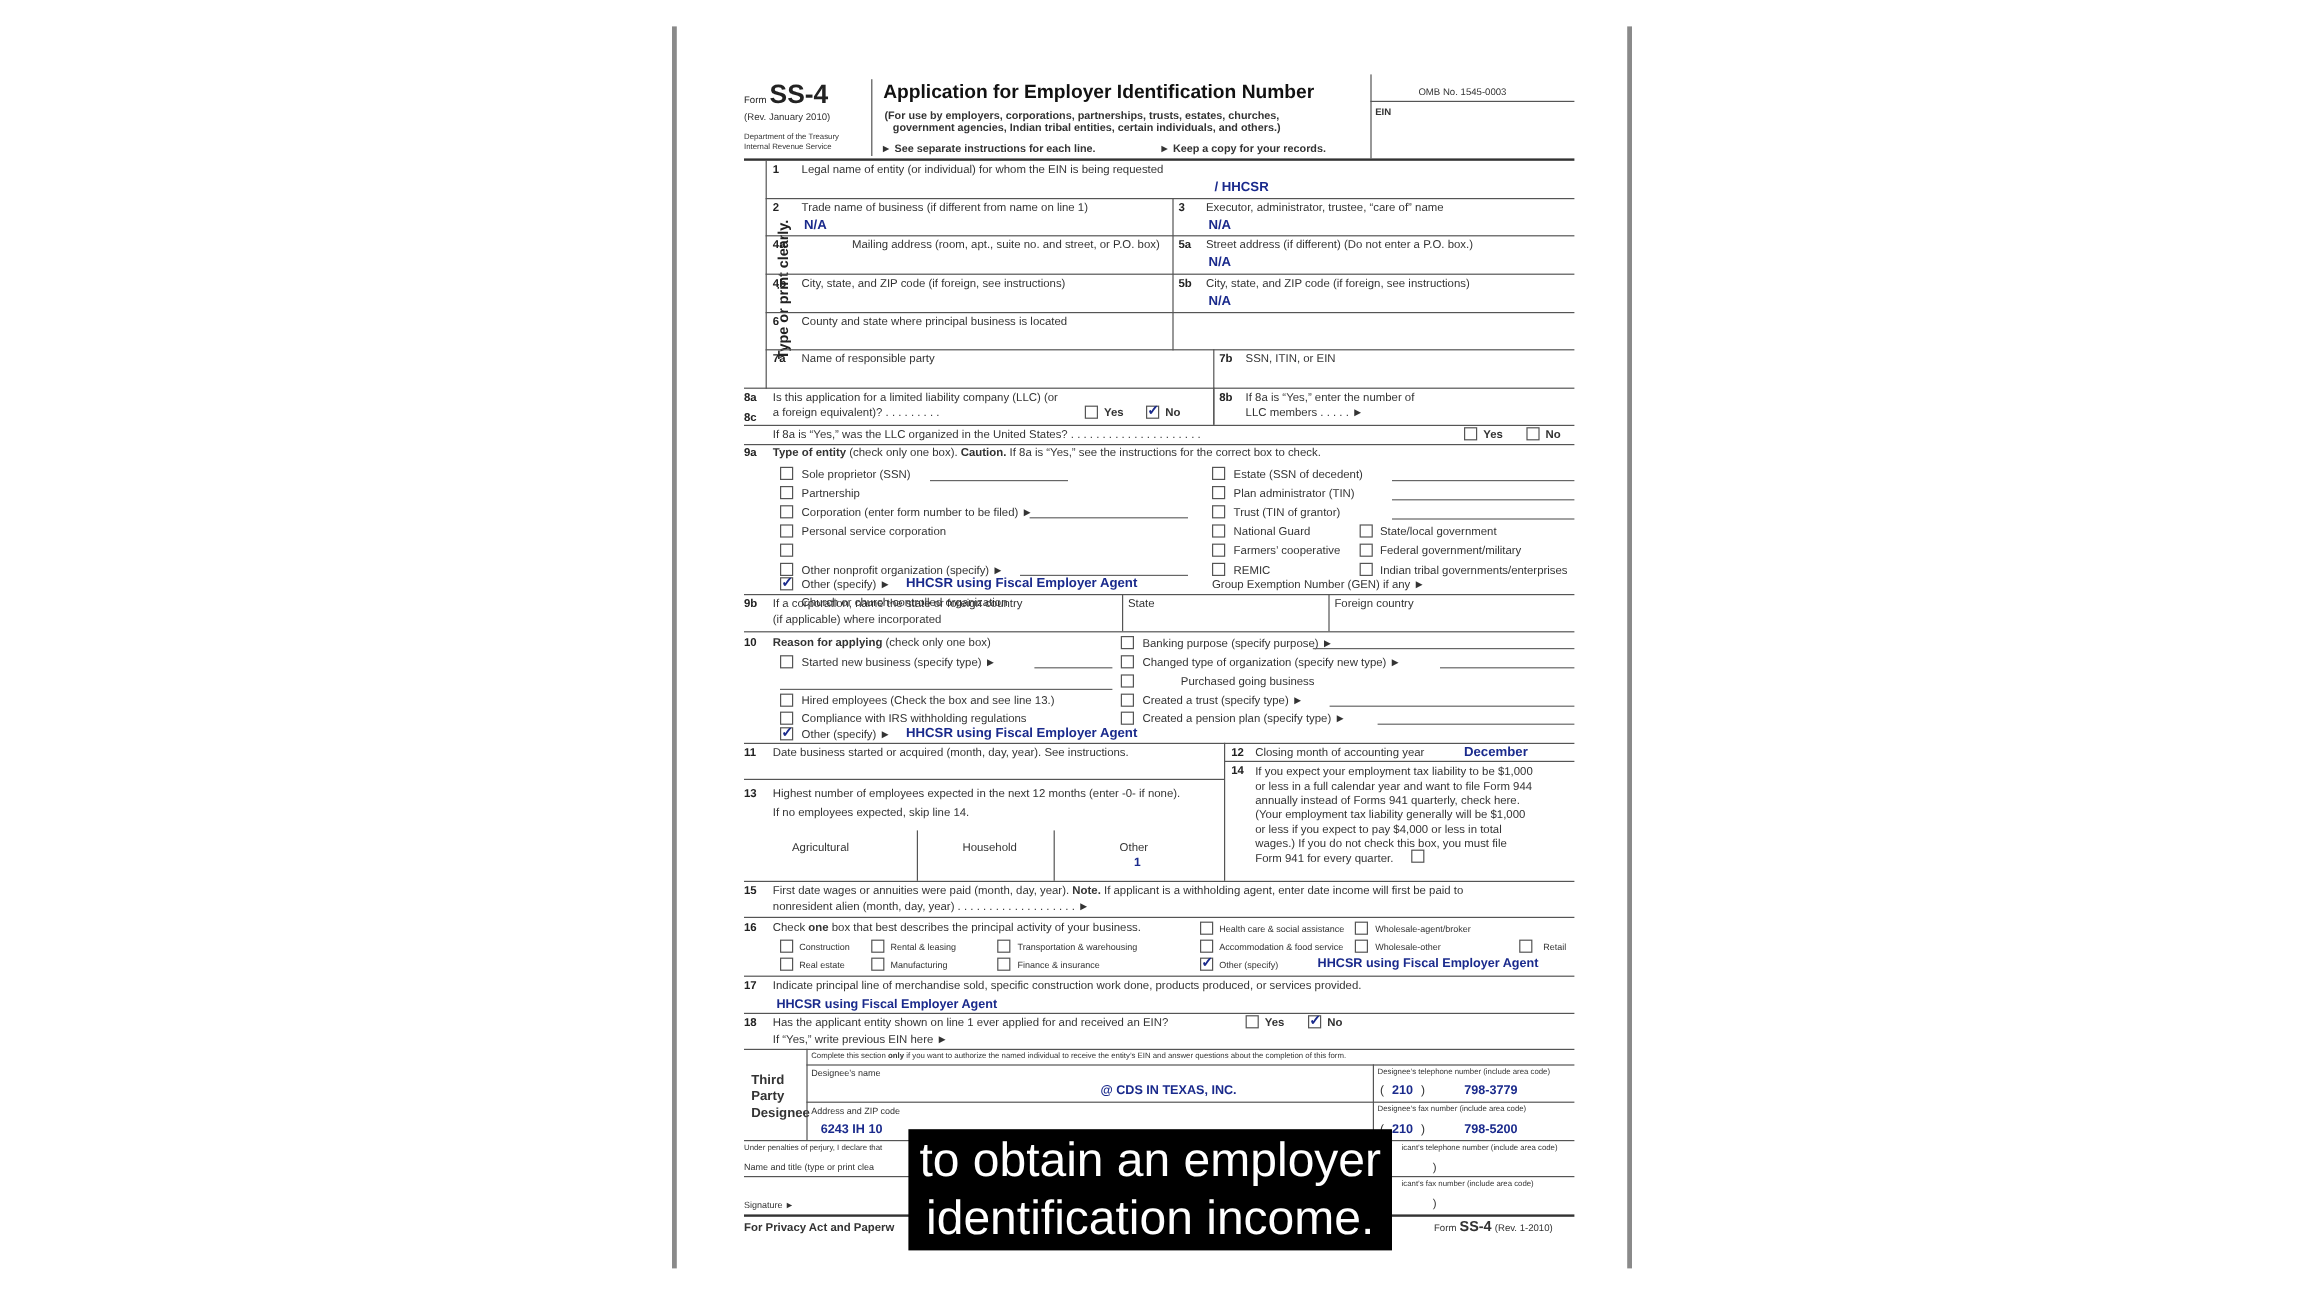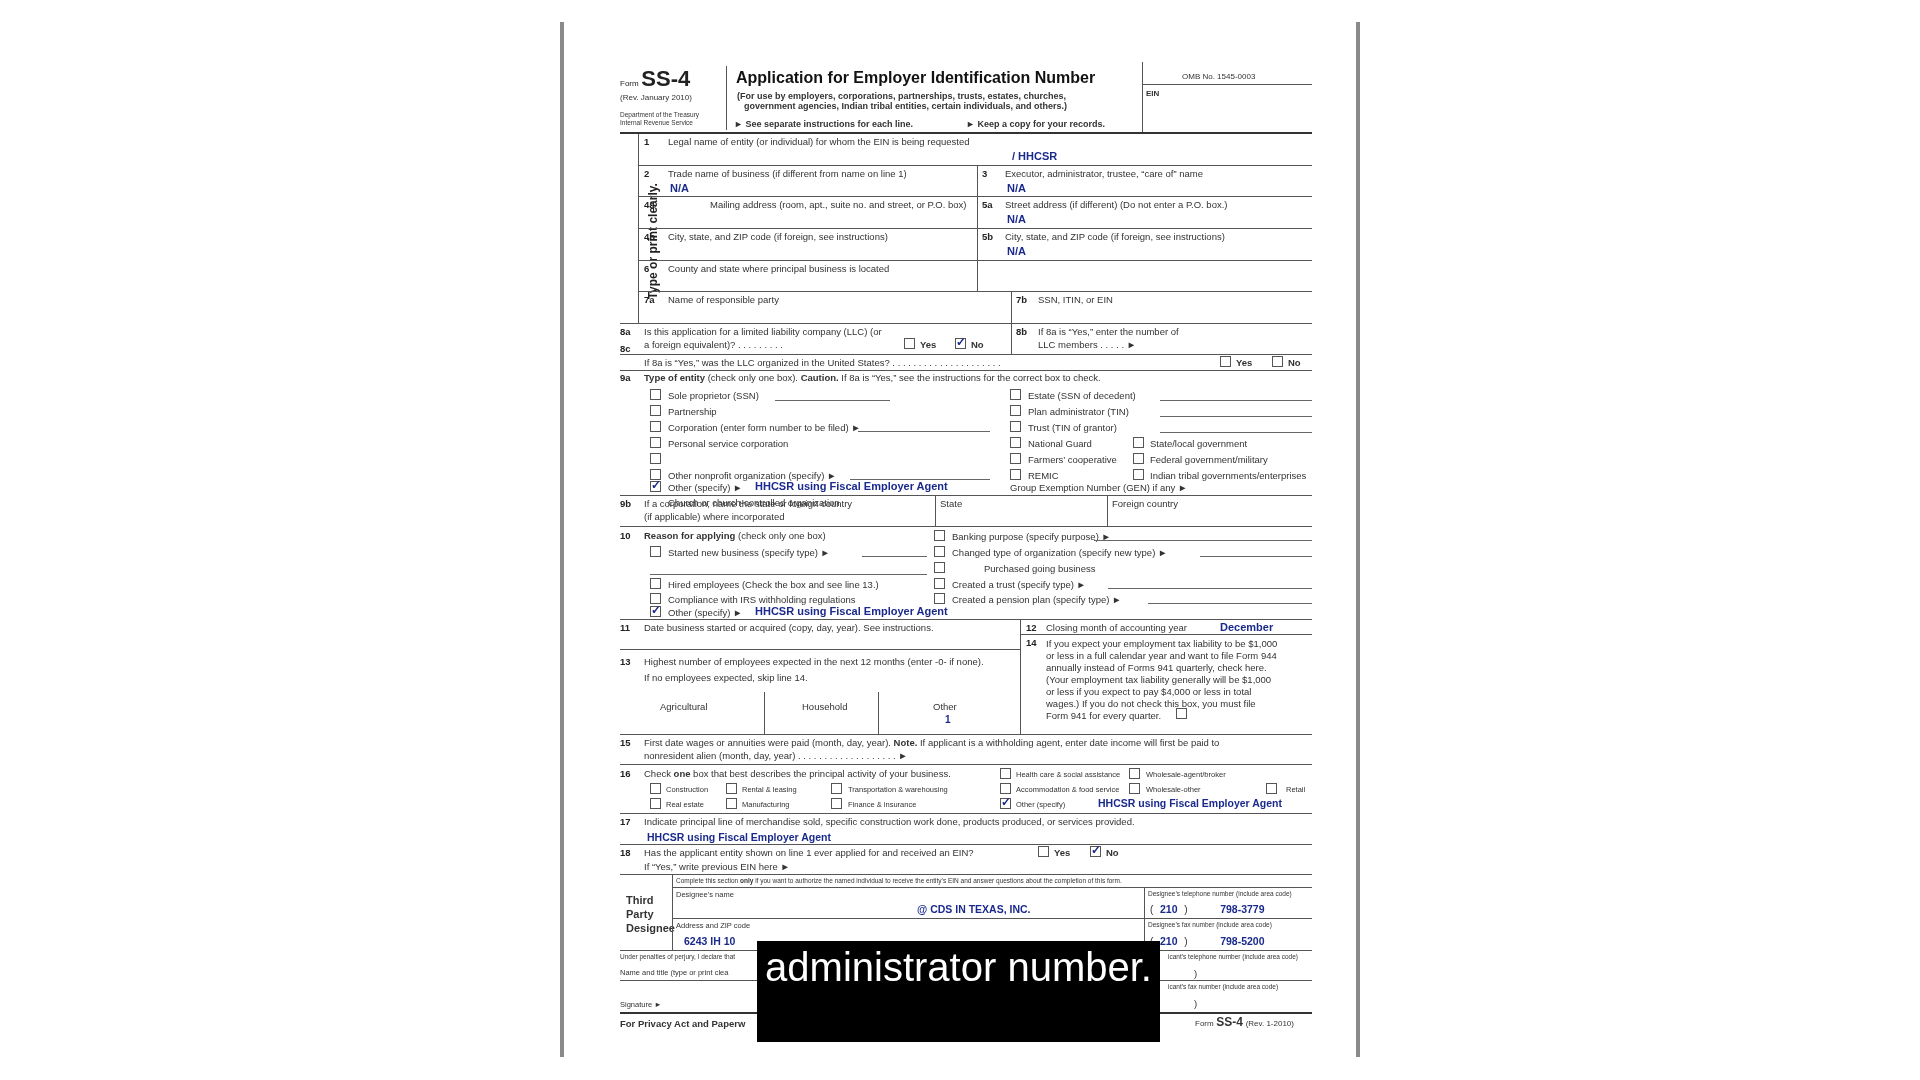--- a/index.html
+++ b/index.html
@@ -201,21 +201,21 @@
   <div class="lbl" style="left:332px;top:501px;margin-left:32px;">Purchased going business</div>
   <div class="cb" style="left:314px;top:516px;"></div>
   <div class="lbl" style="left:332px;top:517px;">Created a trust (specify type) ►</div>
   <div class="uline" style="left:488px;top:526px;width:204px;"></div>
   <div class="cb" style="left:314px;top:531px;"></div>
   <div class="lbl" style="left:332px;top:532px;">Created a pension plan (specify type) ►</div>
   <div class="uline" style="left:528px;top:541px;width:164px;"></div>
   <div class="hl" style="left:0;top:557px;width:692px;"></div>
 
   <div class="num" style="left:0;top:560px;">11</div>
-  <div class="lbl" style="left:24px;top:560px;">Date business started or acquired (copy, day, year). See instructions.</div>
+  <div class="lbl" style="left:24px;top:560px;">Date business started or acquired (month, day, year). See instructions.</div>
   <div class="vl" style="left:400px;top:557px;height:115px;"></div>
   <div class="num" style="left:406px;top:560px;">12</div>
   <div class="lbl" style="left:426px;top:560px;">Closing month of accounting year</div>
   <div class="val" style="left:600px;top:559px;">December</div>
   <div class="hl" style="left:400px;top:572px;width:292px;"></div>
   <div class="hl" style="left:0;top:587px;width:400px;"></div>
 
   <div class="num" style="left:0;top:594px;">13</div>
   <div class="lbl" style="left:24px;top:594px;">Highest number of employees expected in the next 12 months (enter -0- if none).</div>
   <div class="lbl" style="left:24px;top:610px;">If no employees expected, skip line 14.</div>
@@ -339,14 +339,15 @@
 
   <div class="lbl b" style="left:0;top:956px;">For Privacy Act and Paperw</div>
   <div class="lbl" style="left:575px;top:953px;">
     <span style="font-size:8px;">Form</span>
     <span class="b" style="font-size:12px;">SS-4</span>
     <span style="font-size:8px;">(Rev. 1-2010)</span>
   </div>
 </div>
 
 <div class="subtitle">
-  <div>administrator number.</div>
+  <div>to obtain an employer</div>
+  <div>identification income.</div>
 </div>
 
 </body></html>

